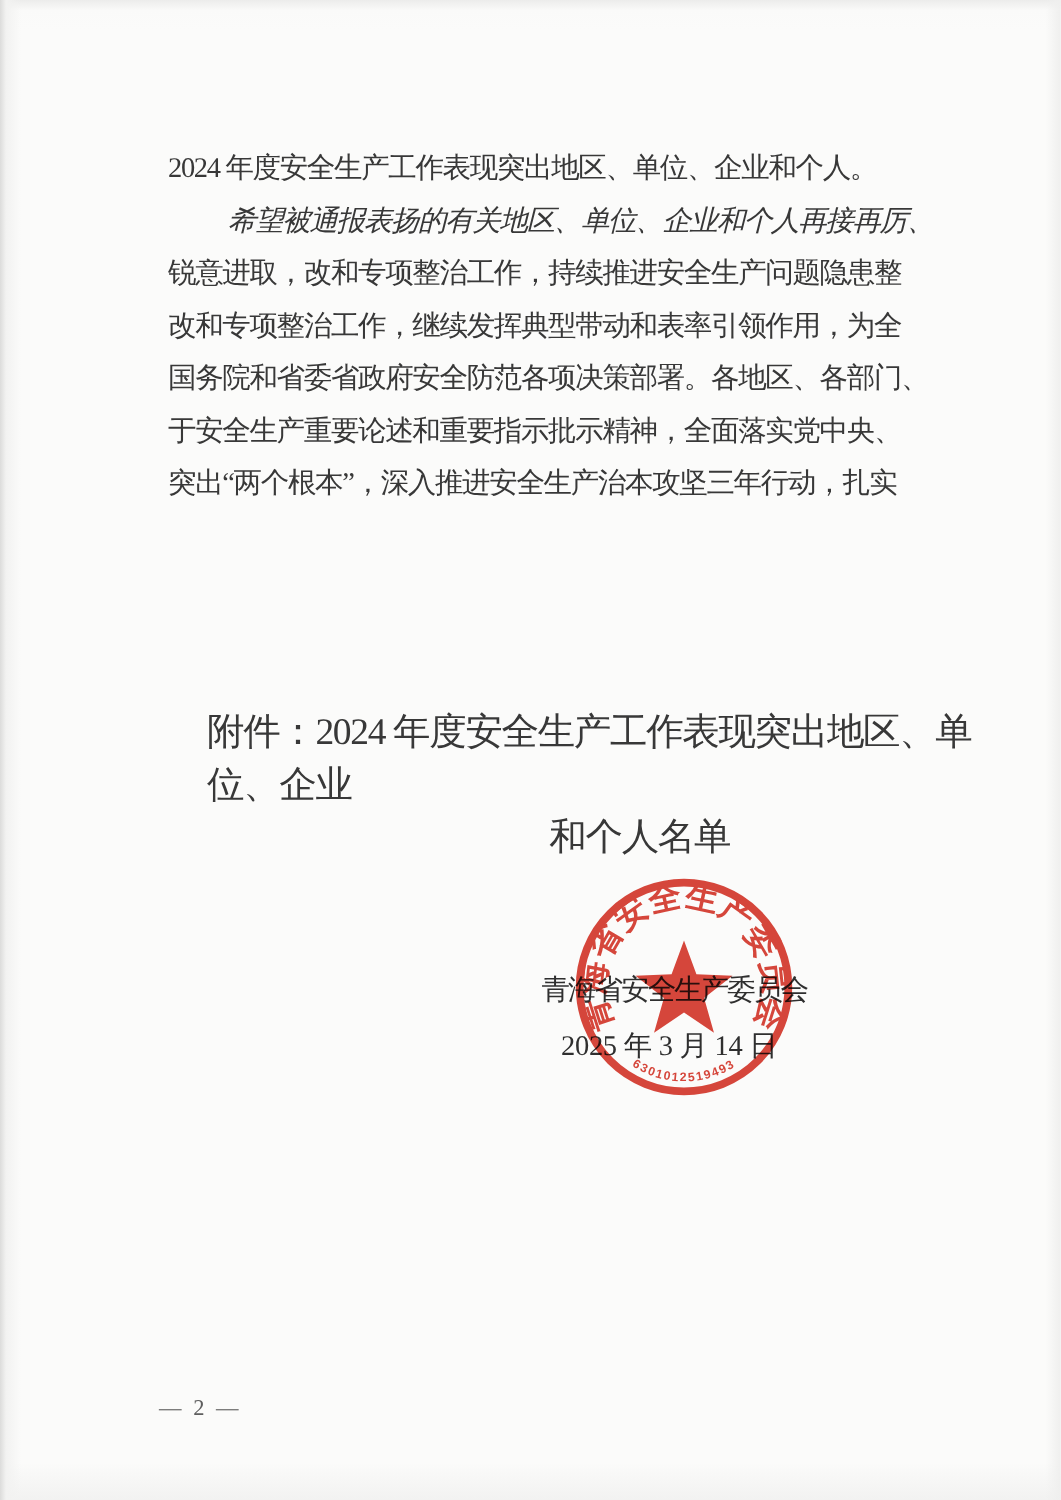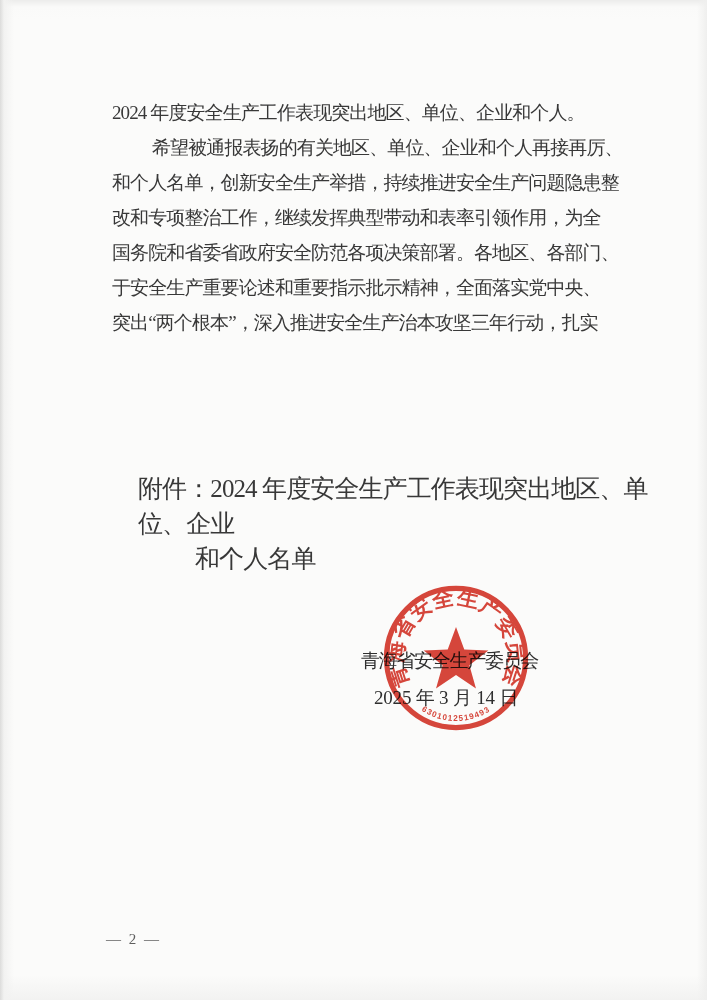--- a/index.html
+++ b/index.html
@@ -25,27 +25,27 @@
     position:absolute;right:0;top:0;bottom:0;width:10px;
     background:linear-gradient(270deg,#efefee 0px,rgba(251,251,250,0) 10px);
     pointer-events:none;
   }
   .body-text{
     position:absolute;left:112px;top:95px;width:500px;
     font-size:19px;line-height:35px;letter-spacing:-0.9px;
     color:#383838;
   }
   .body-text .line{white-space:nowrap;}
-  .body-text .line.indent{padding-left:40px;}
+  .body-text .line.indent{padding-left:40px;font-style:italic;}
   .attachment{
     position:absolute;left:138px;top:471px;width:520px;
     font-size:25px;line-height:35px;letter-spacing:-0.9px;
     color:#383838;
   }
-  .attachment .att-line2{padding-left:57px;}
+  .attachment .att-line2{padding-left:57px;text-align:center;}
   .sig-org{
     position:absolute;left:361px;top:651px;
     font-size:19px;line-height:1;letter-spacing:-1.3px;
     color:#2f2f2f;white-space:nowrap;
   }
   .sig-date{
     position:absolute;left:374px;top:688px;
     font-size:19px;line-height:1;letter-spacing:-0.2px;
     color:#2f2f2f;white-space:nowrap;
   }
@@ -62,21 +62,21 @@
   }
 </style>
 </head>
 <body>
 
 <div class="page">
 
   <div class="body-text">
     <div class="line">2024 年度安全生产工作表现突出地区、单位、企业和个人。</div>
     <div class="line indent">希望被通报表扬的有关地区、单位、企业和个人再接再厉、</div>
-    <div class="line">和个人名单，创新安全生产举措，持续推进安全生产问题隐患整</div>
+    <div class="line">锐意进取，改和专项整治工作，持续推进安全生产问题隐患整</div>
     <div class="line">改和专项整治工作，继续发挥典型带动和表率引领作用，为全</div>
     <div class="line">国务院和省委省政府安全防范各项决策部署。各地区、各部门、</div>
     <div class="line">于安全生产重要论述和重要指示批示精神，全面落实党中央、</div>
     <div class="line">突出“两个根本”，深入推进安全生产治本攻坚三年行动，扎实</div>
   </div>
 
   <div class="attachment">
     <div class="att-line1">附件：2024 年度安全生产工作表现突出地区、单位、企业</div>
     <div class="att-line2">和个人名单</div>
   </div>

